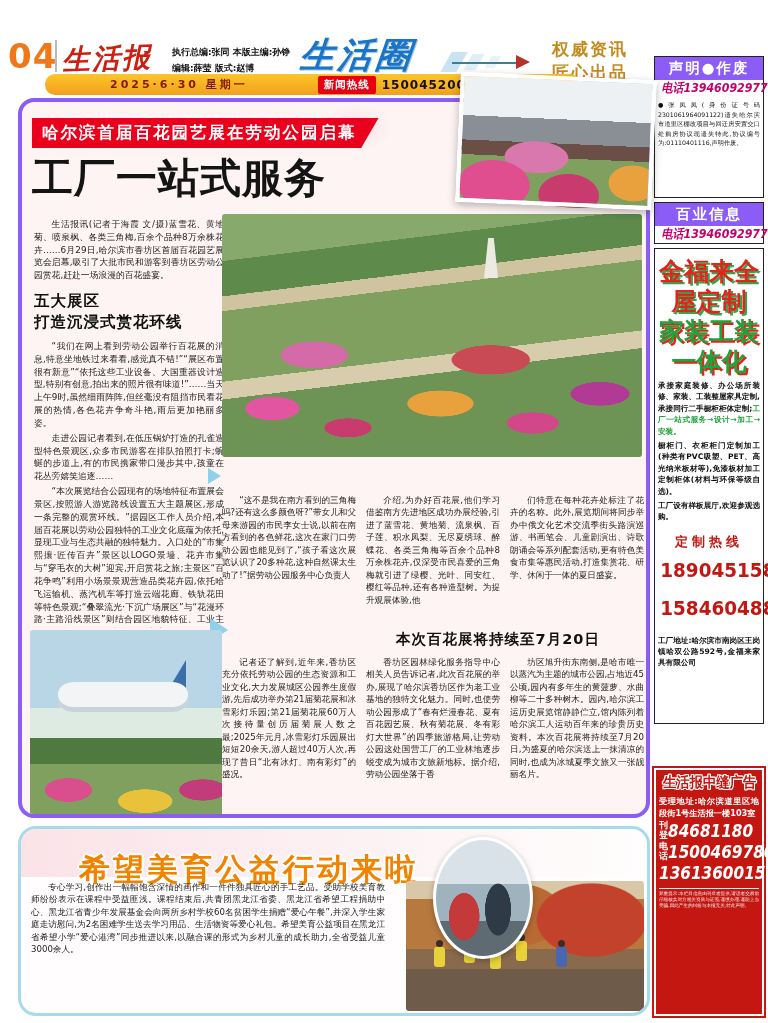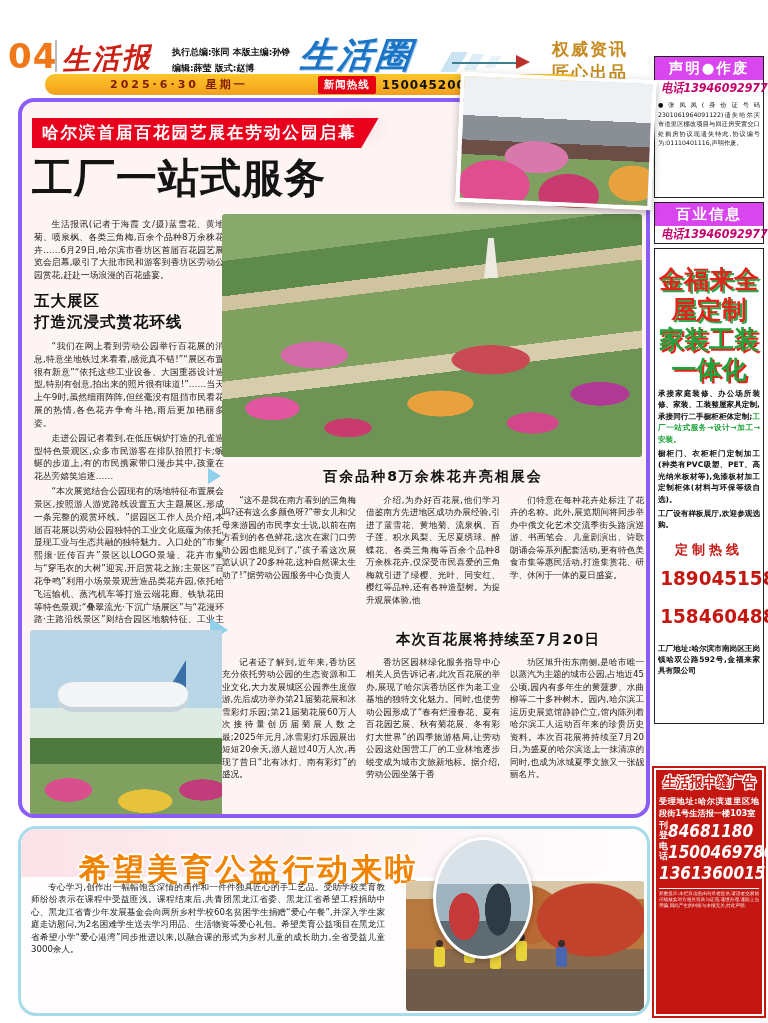--- a/index.html
+++ b/index.html
@@ -88,21 +88,21 @@
   .kid { position:absolute; width:11px; height:20px; background:#E8D23A; border-radius:3px; top:66px; }
   .kid::before { content:""; position:absolute; left:2px; top:-7px; width:7px; height:7px; border-radius:50%; background:#3a2e28; }
   .bb-circle { position:absolute; left:412px; top:8px; width:100px; height:122px; border-radius:50%; border:3px solid #fff; box-shadow:0 2px 6px rgba(0,0,0,.25); z-index:2;
     background:
       radial-gradient(26px 40px at 30% 66%, #C43A3A 0 58%, transparent 60%),
       radial-gradient(22px 44px at 66% 60%, #2E3A46 0 58%, transparent 60%),
       linear-gradient(#D8E2E8 0 38%,#9FB3BE 38% 70%,#5E6B73 70% 100%); }
 
   
   .sb-box { position:absolute; left:654px; width:110px; background:#fff; border:1.5px solid #222; }
-  .sb-bar { background:#d946ef; color:#fff; font-weight:900; text-align:center; font-size:14.5px; letter-spacing:2px; padding:2px 0; }
+  .sb-bar { background:#8b5cf6; color:#fff; font-weight:900; text-align:center; font-size:14.5px; letter-spacing:2px; padding:2px 0; }
   .sb-phone { color:#C4006A; font-weight:900; font-style:italic; font-size:12.5px; text-align:center; transform:scaleX(.88); white-space:nowrap; }
   .sb-small { font-size:6.2px; line-height:1.55; color:#111; text-align:justify; padding:3px 3px; }
   .ad-title-red { font-size:25px; font-weight:900; color:#E3241B; line-height:1.2; text-align:center; word-break:break-all; text-shadow:2px 2px 0 #2FA84F; }
   .ad-title-green { font-size:25px; font-weight:900; color:#1FA33C; line-height:1.2; text-align:center; word-break:break-all; text-shadow:2px 2px 0 #E3241B; }
   .ad-p { font-size:7.6px; font-weight:bold; line-height:1.5; color:#111; text-align:justify; padding:0 2px; margin-top:3px; }
   .ad-p .grn { color:#1FA33C; font-weight:900; }
   .ad-hotline { color:#C41712; font-weight:900; font-size:13px; text-align:center; letter-spacing:4px; margin-top:10px; }
   .ad-phone { color:#C41712; font-weight:900; font-size:20px; text-align:center; line-height:1.9; transform:scaleX(.92); white-space:nowrap; }
   .midseam { position:absolute; left:654px; top:768px; width:110px; height:248px; background:#C41712; border:2px solid #fff; outline:2px solid #C41712; padding:3px 3px; color:#fff; }
   .ms-title { font-size:14.5px; font-weight:900; text-align:center; color:#C41712; white-space:nowrap; transform:scaleX(.92);
@@ -159,21 +159,20 @@
       <p>“我们在网上看到劳动公园举行百花展的消息,特意坐地铁过来看看,感觉真不错!”“展区布置很有新意”“依托这些工业设备、大国重器设计造型,特别有创意,拍出来的照片很有味道!”……当天上午9时,虽然细雨阵阵,但丝毫没有阻挡市民看花展的热情,各色花卉争奇斗艳,雨后更加艳丽多姿。</p>
       <p>走进公园记者看到,在低压锅炉打造的孔雀造型特色景观区,众多市民游客在排队拍照打卡;蜿蜒的步道上,有的市民携家带口漫步其中,孩童在花丛旁嬉笑追逐……</p>
       <p>“本次展览结合公园现有的场地特征布置展会景区,按照游人游览路线设置五大主题展区,形成一条完整的观赏环线。”据园区工作人员介绍,本届百花展以劳动公园独特的工业文化底蕴为依托,显现工业与生态共融的独特魅力。入口处的“市集熙攘·匠传百卉”景区以LOGO景墙、花卉市集与“穿毛衣的大树”迎宾,开启赏花之旅;主景区“百花争鸣”利用小场景景观营造品类花卉园,依托哈飞运输机、蒸汽机车等打造云端花廊、铁轨花田等特色景观;“叠翠流光·下沉广场展区”与“花漫环路·主路沿线景区”则结合园区地貌特征、工业主题景观和原有彩化,串联起园内主要景观区,形成步移景异的观赏体验。</p>
     </div>
 
     <div class="photo main-photo">
       <div class="monument"></div>
     </div>
 
     <div class="tri" style="left:186px; top:366px; border-left:13px solid #8FD0EA; border-top:8px solid transparent; border-bottom:8px solid transparent;"></div>
-    <div class="sub2-row">百余品种8万余株花卉亮相展会</div>
 
     <div class="cols3 sec2-cols">
       <div>
           <p>“这不是我在南方看到的三角梅吗?还有这么多颜色呀?”带女儿和父母来游园的市民李女士说,以前在南方看到的各色鲜花,这次在家门口劳动公园也能见到了,“孩子看这次展览认识了20多种花,这种自然课太生动了!”据劳动公园服务中心负责人</p>
         </div>
       <div>
           <p>介绍,为办好百花展,他们学习借鉴南方先进地区成功办展经验,引进了蓝雪花、黄地菊、流泉枫、百子莲、积水凤梨、无尽夏绣球、醉蝶花、各类三角梅等百余个品种8万余株花卉,仅深受市民喜爱的三角梅就引进了绿樱、光叶、同安红、樱红等品种,还有各种造型树。为提升观展体验,他</p>
         </div>
       <div>
           <p>们特意在每种花卉处标注了花卉的名称。此外,展览期间将同步举办中俄文化艺术交流季街头路演巡游、书画笔会、儿童剧演出、诗歌朗诵会等系列配套活动,更有特色美食市集等惠民活动,打造集赏花、研学、休闲于一体的夏日盛宴。</p>
@@ -225,21 +224,21 @@
     <div class="sb-bar">声明●作废</div>
     <div class="sb-phone">电话13946092977</div>
     <div class="sb-small">●张凤凤(身份证号码2301061964091122)遗失哈尔滨市道里区棚改项目与回迁房安置交口处购房协议现遗失特此,协议编号为:01110401116,声明作废。</div>
   </div>
 
   <div class="sb-box" style="top:202px; height:42px;">
     <div class="sb-bar">百业信息</div>
     <div class="sb-phone">电话13946092977</div>
   </div>
 
-  <div class="sb-box" style="top:248px; height:476px; padding:16px 1px;">
+  <div class="sb-box" style="top:248px; height:476px; padding:8px 1px;">
     <div class="ad-title-red">金福来全屋定制</div>
     <div class="ad-title-green">家装工装一体化</div>
     <div class="ad-p"><span>承接家庭装修、办公场所装修、家装、工装整屋家具定制,承接同行二手橱柜柜体定制;</span><span class="grn">工厂一站式服务→设计→加工→安装。</span></div>
     <div class="ad-p">橱柜门、衣柜柜门定制加工(种类有PVC吸塑、PET、高光纳米板材等),免漆板材加工定制柜体(材料与环保等级自选)。</div>
     <div class="ad-p">工厂设有样板展厅,欢迎参观选购。</div>
     <div class="ad-hotline">定制热线</div>
     <div class="ad-phone">18904515815</div>
     <div class="ad-phone">15846048899</div>
     <div class="ad-p" style="margin-top:8px;">工厂地址:哈尔滨市南岗区王岗镇哈双公路592号,金福来家具有限公司</div>
   </div>

